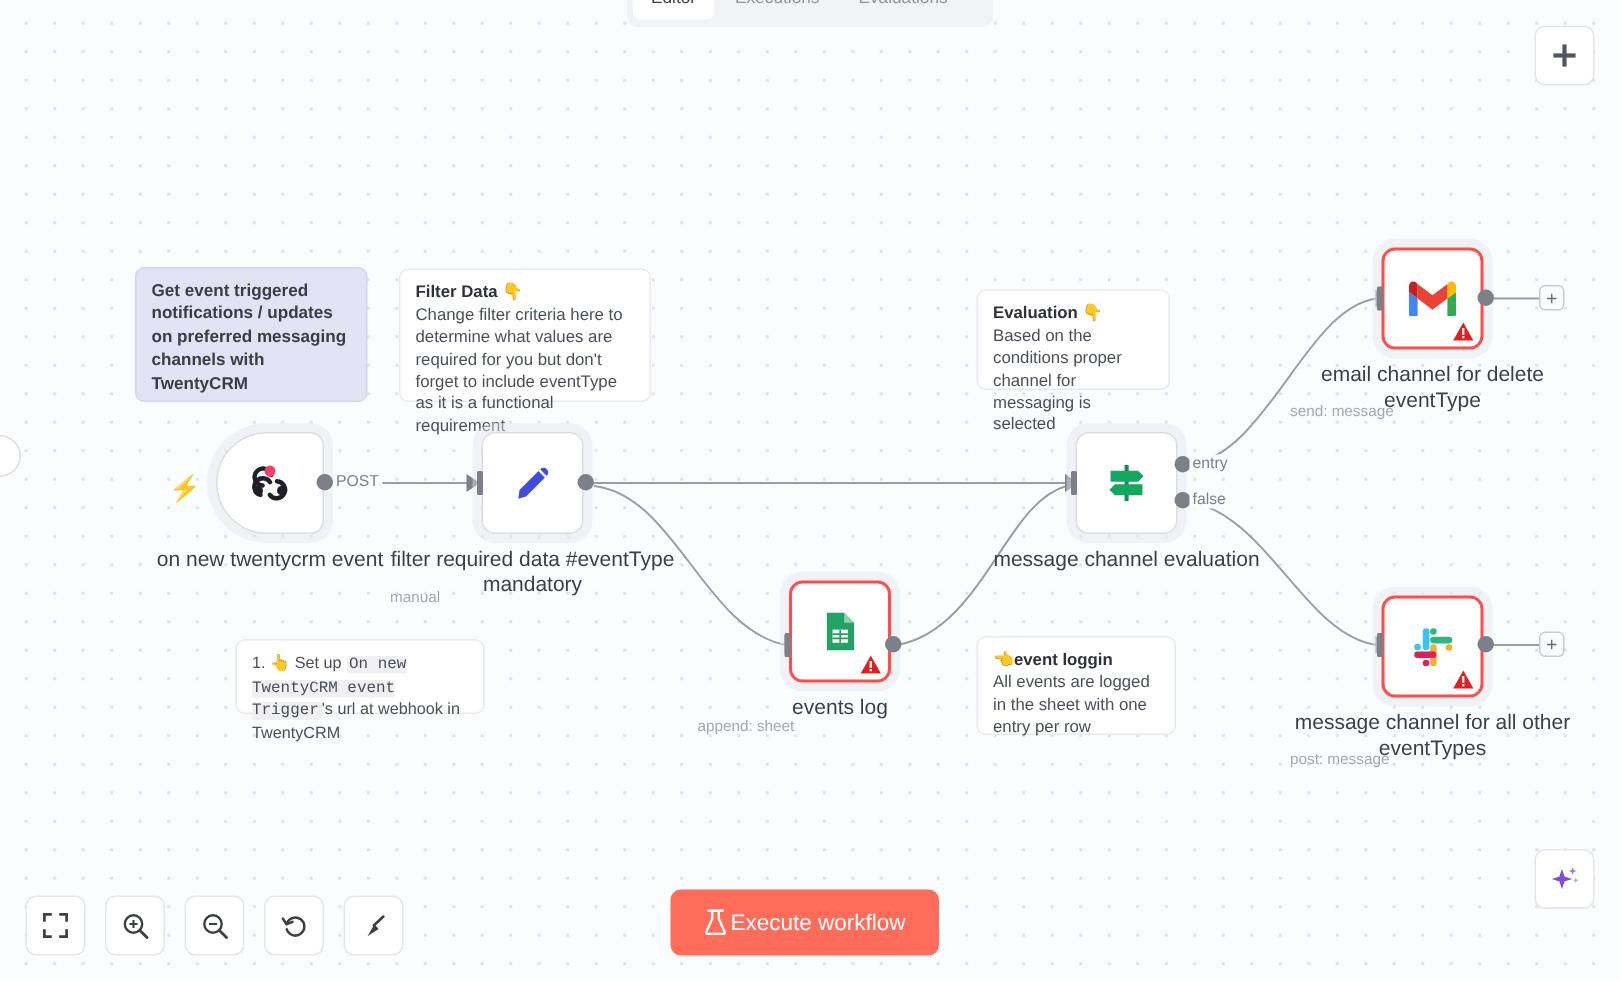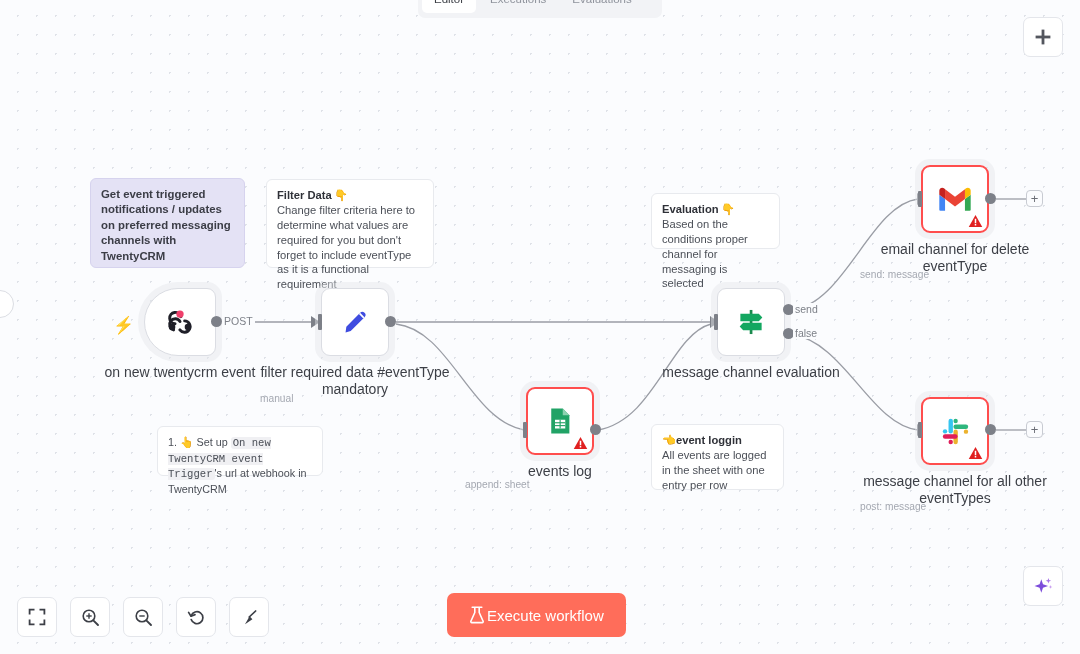--- a/index.html
+++ b/index.html
@@ -242,21 +242,21 @@
   </div>
 
   <div class="note grey" style="left:266px; top:179px; width:168px; height:89px;">
     <div class="note-title">
       <span>Filter Data</span>
       <span>👇</span>
     </div>
     <div class="note-body">Change filter criteria here to determine what values are required for you but don't forget to include eventType as it is a functional requirement</div>
   </div>
 
-  <div class="note grey" style="left:651px; top:193px; width:129px; height:56px;">
+  <div class="note grey" style="left:651px; top:193px; width:129px; height:67px;">
     <div class="note-title">
       <span>Evaluation</span>
       <span>👇</span>
     </div>
     <div class="note-body">Based on the conditions proper channel for messaging is selected</div>
   </div>
 
   <div class="note grey" style="left:157px; top:426px; width:166px; height:50px; font-size:10.8px; line-height:1.38;">
     <div>
       <span>1.</span>
@@ -334,21 +334,21 @@
       <svg width="34" height="34" viewBox="0 0 24 24">
         <rect x="11.1" y="3.5" width="1.9" height="17" fill="#1c8a4e"></rect>
         <path d="M4.5 6.2 H17.5 L20 8.8 L17.5 11.4 H4.5 Z" fill="#13a760"></path>
         <path d="M19.5 12.6 H6.5 L4 15.2 L6.5 17.8 H19.5 Z" fill="#13a760"></path>
       </svg>
     </div>
     <div class="node-label">message channel evaluation</div>
   </div>
   <div class="in-bar" style="left:714px; top:314px;"></div>
   <div class="dot" style="left:783px; top:304px;"></div>
-  <div class="edge-label" style="left:793px; top:303px;">send</div>
+  <div class="edge-label" style="left:793px; top:303px;">entry</div>
   <div class="dot" style="left:783px; top:328px;"></div>
   <div class="edge-label" style="left:793px; top:327px;">false</div>
 
   <div class="node" style="left:921px; top:165px;">
     <div class="node-box error">
       <svg width="34" height="27" viewBox="0 0 26 20">
         <path d="M1.8 18.6 H5.4 V9.6 L1 6.3 V17.8 A0.8 0.8 0 0 0 1.8 18.6 Z" fill="#4285f4"></path>
         <path d="M20.6 18.6 H24.2 A0.8 0.8 0 0 0 25 17.8 V6.3 L20.6 9.6 Z" fill="#34a853"></path>
         <path d="M20.6 2.2 V9.6 L25 6.3 V3.3 C25 1.3 22.9 0.3 21.4 1.4 Z" fill="#fbbc04"></path>
         <path d="M5.4 9.6 V2.2 L13 7.9 L20.6 2.2 V9.6 L13 15.3 Z" fill="#ea4335"></path>

